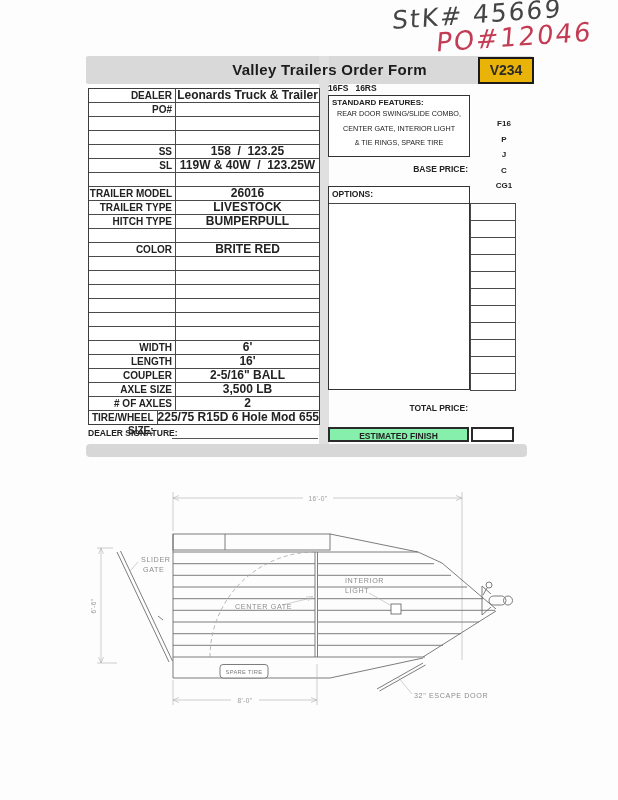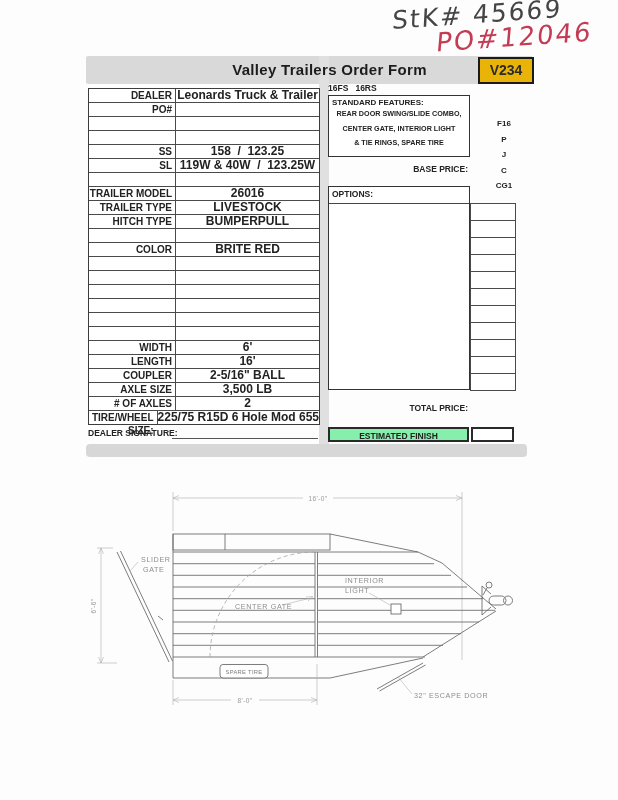--- a/index.html
+++ b/index.html
@@ -36,21 +36,21 @@
   .sigline{position:absolute;left:172px;top:424px;width:146px;height:14px;border-bottom:1px solid #555;}
 
   
   .models{position:absolute;left:328px;top:83px;width:142px;
           font-size:8.5px;font-weight:bold;white-space:pre;color:#222;}
   .codes{position:absolute;left:478px;top:83px;width:52px;text-align:center;
          font-size:8px;font-weight:bold;color:#222;line-height:15.5px;margin-top:33px;}
   .feat{position:absolute;left:328px;top:95px;width:142px;height:62px;border:1.5px solid #333;
         background:#fff;box-sizing:border-box;}
   .feat .fh{font-size:8px;font-weight:bold;padding:2px 0 0 3px;color:#222;}
-  .feat .ln{font-size:7.2px;font-weight:bold;text-align:center;line-height:14.5px;color:#222;}
+  .feat .ln{font-size:7.2px;font-weight:normal;text-align:center;line-height:14.5px;color:#222;}
   .baseprice{position:absolute;left:300px;top:164px;width:168px;text-align:right;
              font-size:8.5px;font-weight:bold;color:#222;}
   .opts{position:absolute;left:328px;top:186px;width:142px;height:204px;border:1.5px solid #333;
         background:#fff;box-sizing:border-box;}
   .opts .oh{font-size:8.5px;font-weight:bold;padding:2px 0 0 3px;height:14px;border-bottom:1px solid #444;color:#222;}
   .pcells{position:absolute;left:470px;top:203px;width:44px;border:1px solid #4a4a4a;background:#fff;}
   .pcell{height:16px;border-bottom:1px solid #4a4a4a;}
   .pcell:last-child{border-bottom:none;}
   .totalprice{position:absolute;left:300px;top:403px;width:168px;text-align:right;
               font-size:8.5px;font-weight:bold;color:#222;}

